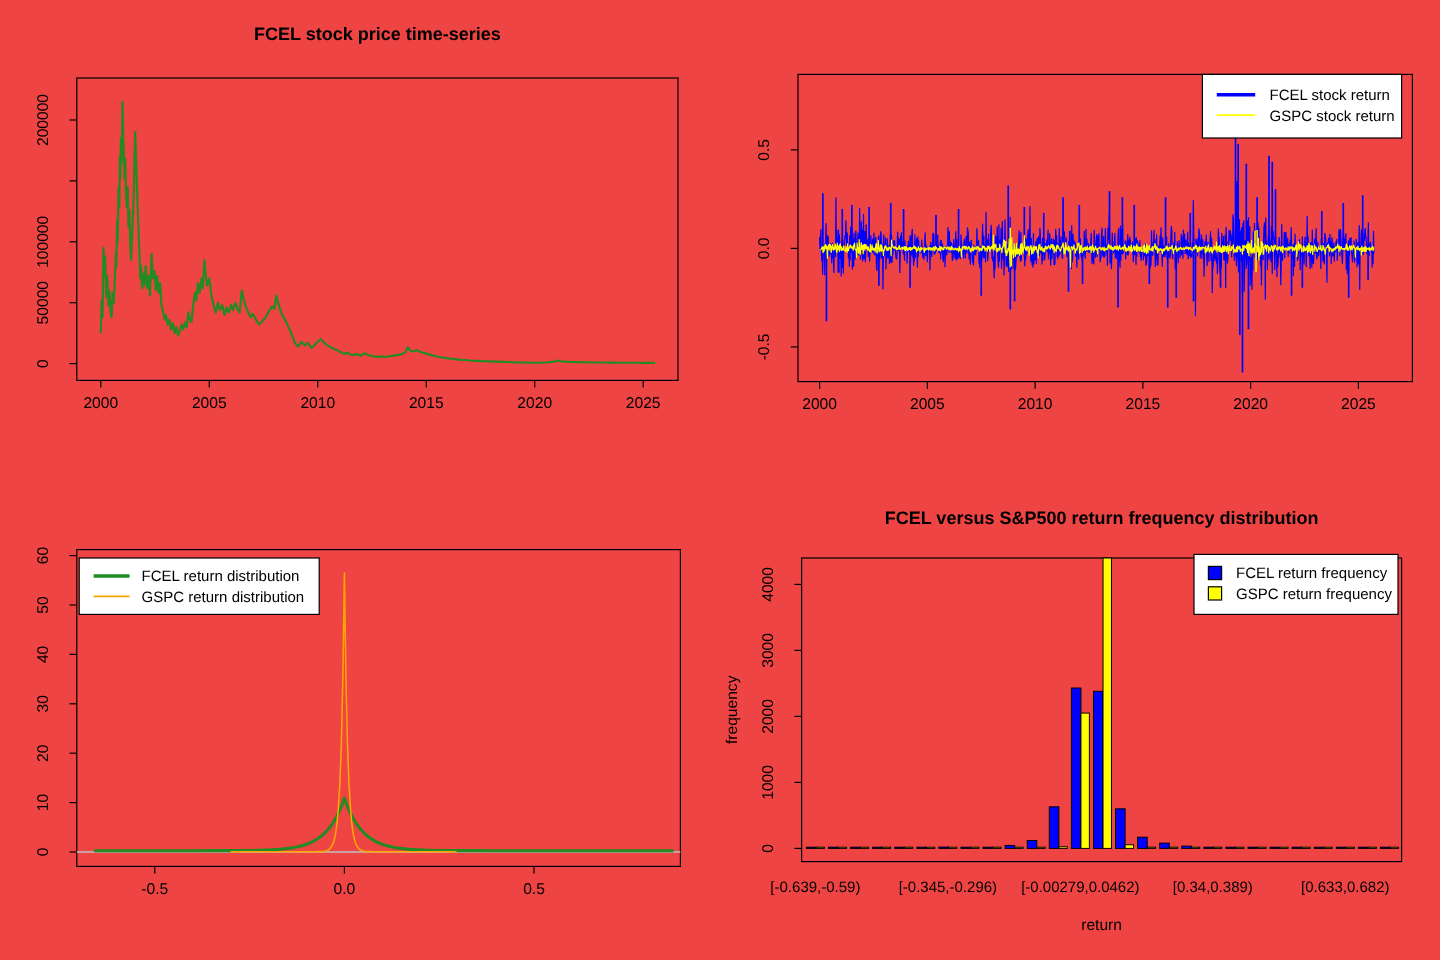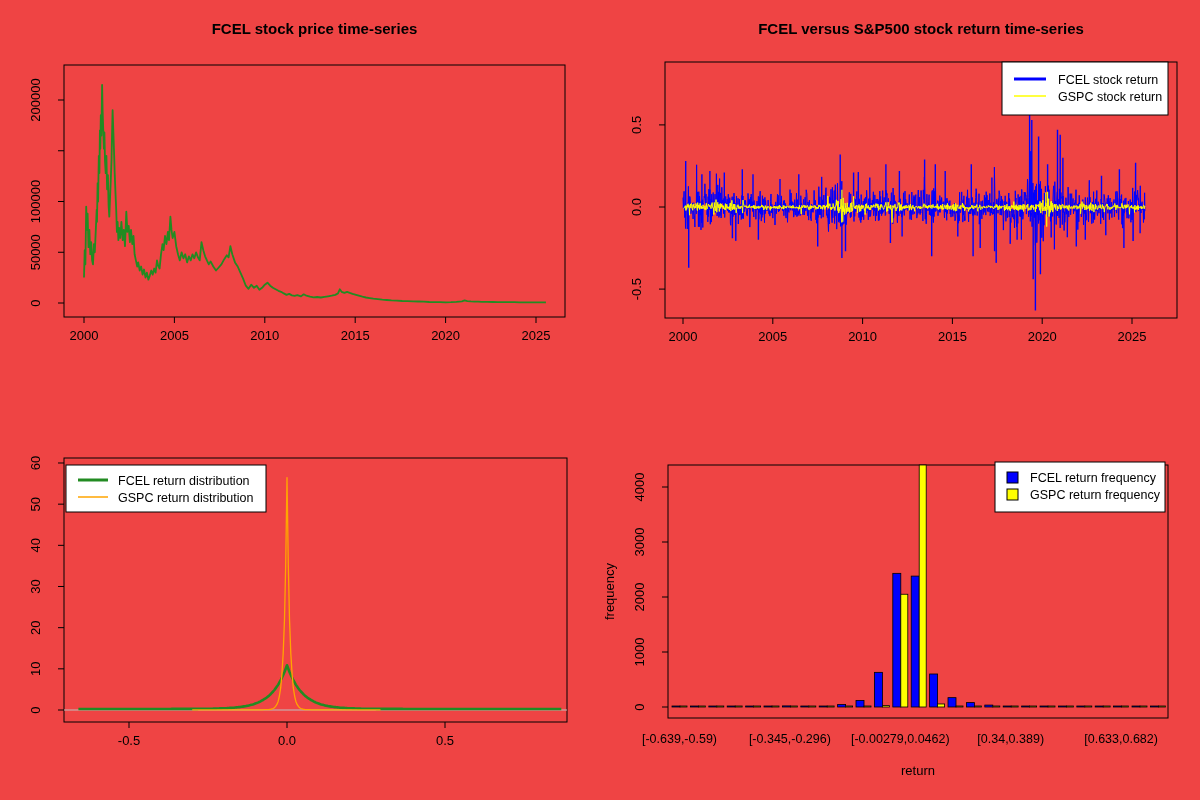--- a/index.html
+++ b/index.html
@@ -6,21 +6,21 @@
   .page{position:relative;width:1200px;height:800px;background:#ef4444;overflow:hidden;
         font-family:"Liberation Sans",sans-serif;}
   .ptitle{position:absolute;text-align:center;font-size:15px;font-weight:bold;color:#000;}
   svg.panel{position:absolute;}
 </style>
 </head>
 <body>
 
 <div class="page">
   <div class="ptitle" style="left:64px;top:20px;width:501px">FCEL stock price time-series</div>
-  <div class="ptitle" style="left:665px;top:20px;width:512px">FCEL versus S&amp;P500 stock return time-series</div>
+  <div class="ptitle" style="left:668px;top:424px;width:500px">FCEL versus S&amp;P500 return frequency distribution</div>
 
   <svg id="p0" class="panel" style="left:0;top:0" width="600" height="400">
       <rect x="64" y="65" width="501" height="252" fill="none" stroke="#000" stroke-width="1"></rect>
       <line x1="84" y1="317" x2="84" y2="323" stroke="#000" stroke-width="1"></line>
       <text x="84" y="340" text-anchor="middle" font-size="13" fill="#000" style="font-family: &quot;Liberation Sans&quot;, sans-serif;">2000</text>
       <line x1="174.39999999999998" y1="317" x2="174.39999999999998" y2="323" stroke="#000" stroke-width="1"></line>
       <text x="174.39999999999998" y="340" text-anchor="middle" font-size="13" fill="#000" style="font-family: &quot;Liberation Sans&quot;, sans-serif;">2005</text>
       <line x1="264.79999999999995" y1="317" x2="264.79999999999995" y2="323" stroke="#000" stroke-width="1"></line>
       <text x="264.79999999999995" y="340" text-anchor="middle" font-size="13" fill="#000" style="font-family: &quot;Liberation Sans&quot;, sans-serif;">2010</text>
       <line x1="355.2" y1="317" x2="355.2" y2="323" stroke="#000" stroke-width="1"></line>

